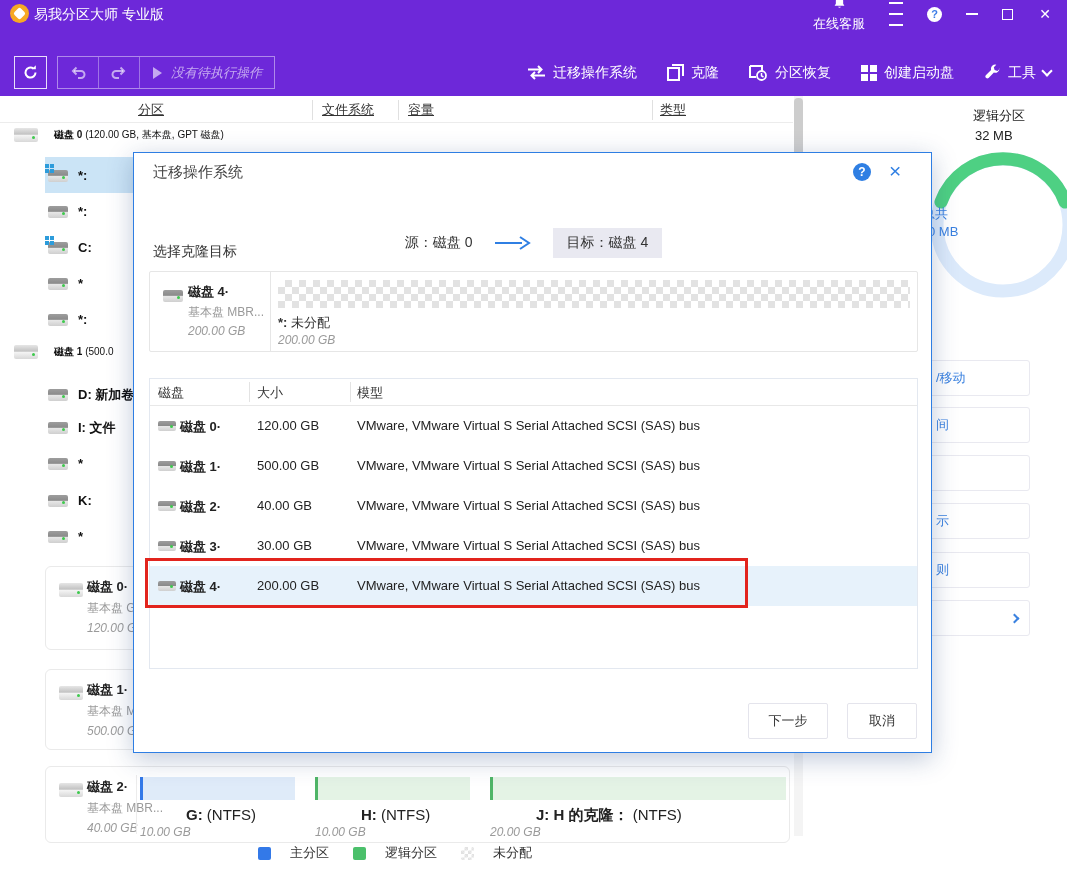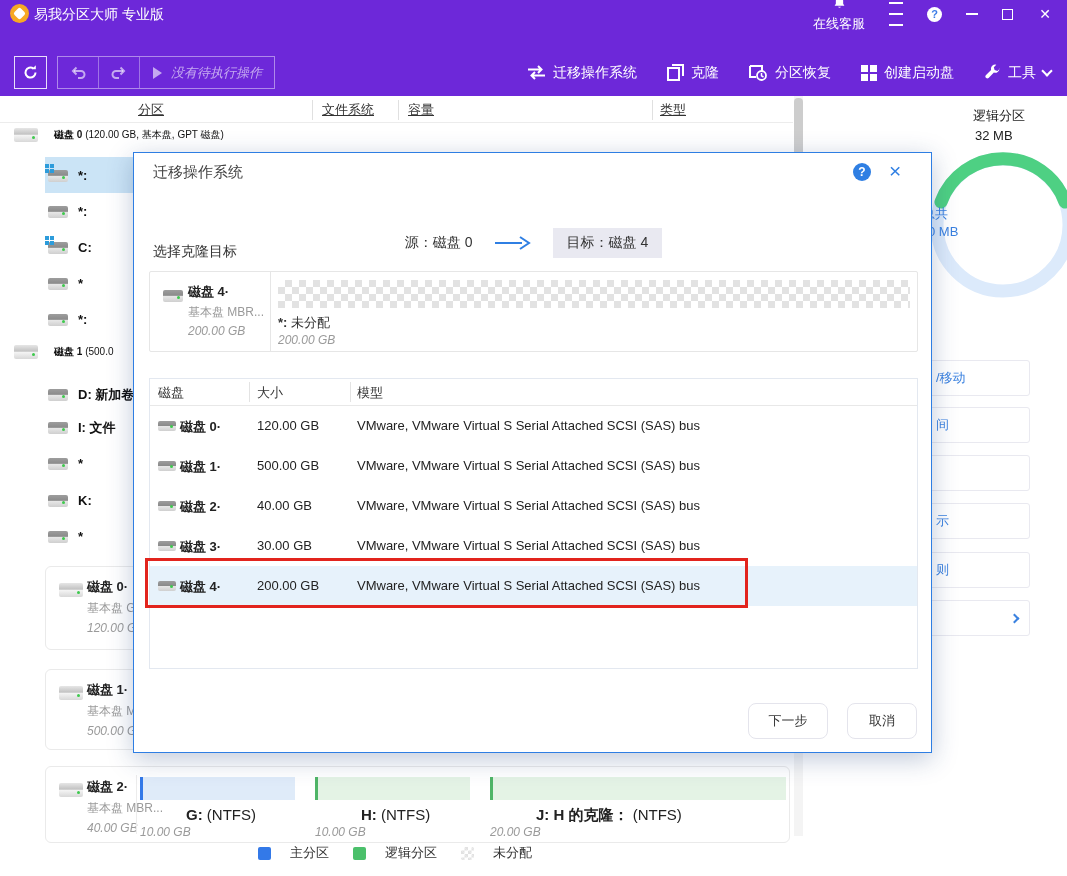--- a/index.html
+++ b/index.html
@@ -96,21 +96,21 @@
   .dtable .thead { position:relative; height:27px; border-bottom:1px solid #E8E8E8; font-size:13px; color:#333; }
   .dtable .th { position:absolute; top:5px; }
   .dtable .vsep { position:absolute; top:3px; width:1px; height:20px; background:#E3E3E3; }
   .drow { position:relative; height:40px; font-size:13px; color:#222; }
   .drow .c-disk { position:absolute; left:30px; top:12px; font-weight:600; }
   .drow .c-icon { position:absolute; left:8px; top:15px; width:18px; height:10px; }
   .drow .c-size { position:absolute; left:107px; top:12px; }
   .drow .c-model { position:absolute; left:207px; top:12px; }
   .drow.selected { background:#E7F2FB; }
   .red-annot { position:absolute; left:11px; top:405px; width:603px; height:50px; border:3px solid #E2241D; z-index:12; pointer-events:none; }
-  .dlg-btn { position:absolute; top:550px; height:36px; background:#fff; border:1px solid #E4E4EC; border-radius:8px;
+  .dlg-btn { position:absolute; top:550px; height:36px; background:#fff; border:1px solid #E4E4EC; border-radius:2px;
              font-size:13px; color:#333; display:flex; align-items:center; justify-content:center; }
 </style>
 </head>
 <body>
 
 <div class="screen">
 
   <div class="rp-text" style="left:973px; top:107px;">逻辑分区</div>
   <div class="rp-text" style="left:975px; top:128px;">32 MB</div>
 

